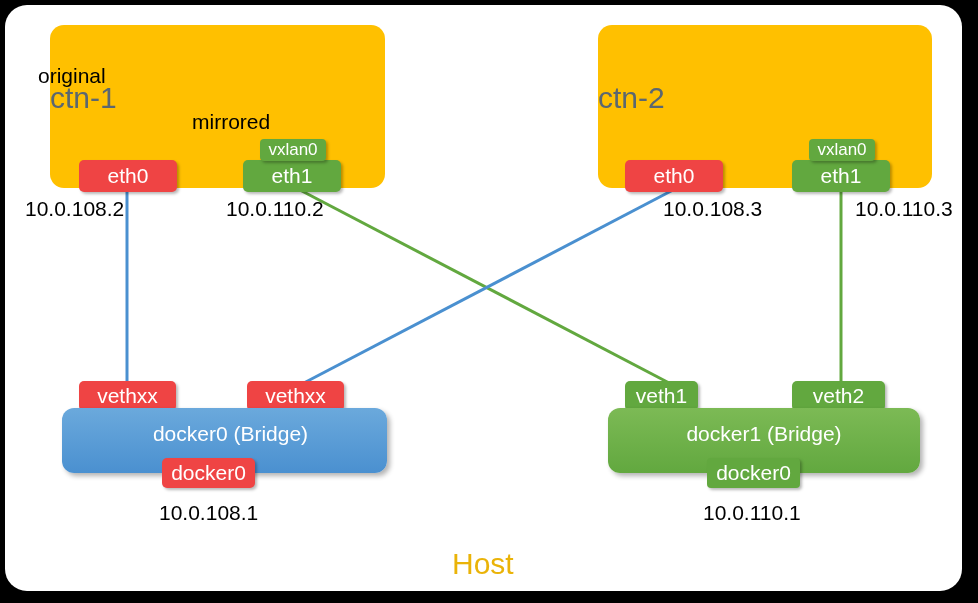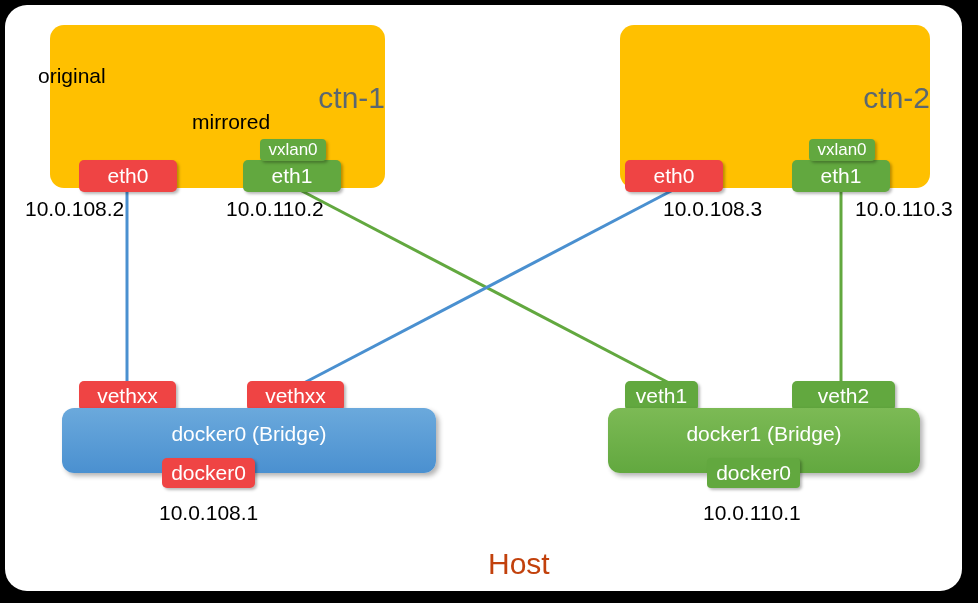--- a/index.html
+++ b/index.html
@@ -5,39 +5,39 @@
   html,body{margin:0;padding:0;background:#000;}
   #root{position:relative;width:978px;height:603px;background:#000000;overflow:hidden;
         font-family:"Liberation Sans", sans-serif;}
   
   #host-panel{position:absolute;left:5px;top:5px;width:957px;height:586px;background:#ffffff;
               border-radius:22px;box-shadow:4px 4px 5px rgba(0,0,0,.45);}
   
   #wires{position:absolute;left:0;top:0;width:978px;height:603px;}
   
   .ctn{position:absolute;background:#FFC000;border-radius:14px;}
-  .ctn-title{position:absolute;width:100%;text-align:right;color:#5B6770;
+  .ctn-title{position:absolute;width:100%;text-align:left;color:#5B6770;
              font-size:30px;line-height:30px;}
   
   .badge{position:absolute;border-radius:5px;color:#ffffff;
          font-size:21px;display:flex;align-items:center;justify-content:center;
          box-shadow:2px 2px 3px rgba(0,0,0,.28);}
   .badge.blue{background:#ef4444;}
   .badge.green{background:#62A83F;}
   .badge.small{font-size:17px;border-radius:4px;}
   
   .bridge{position:absolute;border-radius:12px;color:#ffffff;font-size:21px;
           display:flex;align-items:center;justify-content:center;
           box-shadow:3px 3px 5px rgba(0,0,0,.3);}
   .bridge.blue{background:linear-gradient(to bottom,#6BA9DC,#4A90D0);}
   .bridge.green{background:linear-gradient(to bottom,#7CBA55,#62A83F);}
   .bridge-label{position:absolute;width:100%;text-align:center;top:14px;}
   
   .txt{position:absolute;color:#000000;font-size:21px;white-space:nowrap;}
-  #host-title{position:absolute;color:#c2410c;font-size:30px;white-space:nowrap;margin-left:36px;}
+  #host-title{position:absolute;color:#eab308;font-size:30px;white-space:nowrap;}
 </style>
 </head>
 <body>
 
 <div id="root">
 
   <div id="host-panel"></div>
 
   <svg id="wires" viewBox="0 0 978 603" xmlns="http://www.w3.org/2000/svg">
     <defs>
@@ -68,42 +68,42 @@
   <div class="txt" style="left:38px;top:64px;">original</div>
   <div class="txt" style="left:152px;top:110px;margin-left:40px;">mirrored</div>
 
   <div class="badge blue" style="left:79px;top:160px;width:98px;height:32px;">eth0</div>
   <div class="badge green" style="left:243px;top:160px;width:98px;height:32px;">eth1</div>
   <div class="badge green small" style="left:260px;top:139px;width:66px;height:22px;">vxlan0</div>
 
   <div class="txt" style="left:25px;top:197px;">10.0.108.2</div>
   <div class="txt" style="left:207px;top:197px;margin-left:19px;">10.0.110.2</div>
 
-  <div class="ctn" style="left:620px;top:25px;width:310px;height:163px;">
+  <div class="ctn" style="left:598px;top:25px;width:334px;height:163px;">
     <div class="ctn-title" style="top:58px;">ctn-2</div>
   </div>
 
   <div class="badge blue" style="left:625px;top:160px;width:98px;height:32px;">eth0</div>
   <div class="badge green" style="left:792px;top:160px;width:98px;height:32px;">eth1</div>
   <div class="badge green small" style="left:809px;top:139px;width:66px;height:22px;">vxlan0</div>
 
   <div class="txt" style="left:663px;top:197px;">10.0.108.3</div>
   <div class="txt" style="left:855px;top:197px;">10.0.110.3</div>
 
   <div class="badge blue" style="left:79px;top:381px;width:97px;height:30px;">vethxx</div>
   <div class="badge blue" style="left:247px;top:381px;width:97px;height:30px;">vethxx</div>
 
-  <div class="bridge blue" style="left:62px;top:408px;width:374px;height:65px;">
+  <div class="bridge blue" style="left:62px;top:408px;width:313px;height:65px;padding-left:12px;">
     <span class="bridge-label">docker0 (Bridge)</span>
   </div>
   <div class="badge blue" style="left:162px;top:458px;width:93px;height:30px;">docker0</div>
   <div class="txt" style="left:159px;top:501px;">10.0.108.1</div>
 
   <div class="badge green" style="left:625px;top:381px;width:73px;height:30px;">veth1</div>
-  <div class="badge green" style="left:792px;top:381px;width:103px;height:30px;">veth2</div>
+  <div class="badge green" style="left:792px;top:381px;width:93px;height:30px;">veth2</div>
 
   <div class="bridge green" style="left:608px;top:408px;width:312px;height:65px;">
     <span class="bridge-label">docker1 (Bridge)</span>
   </div>
   <div class="badge green small" style="left:707px;top:458px;width:93px;height:30px;font-size:21px;">docker0</div>
   <div class="txt" style="left:703px;top:501px;text-align:center;">10.0.110.1</div>
 
   <div id="host-title" style="left:452px;top:547px;">Host</div>
 
 </div>

